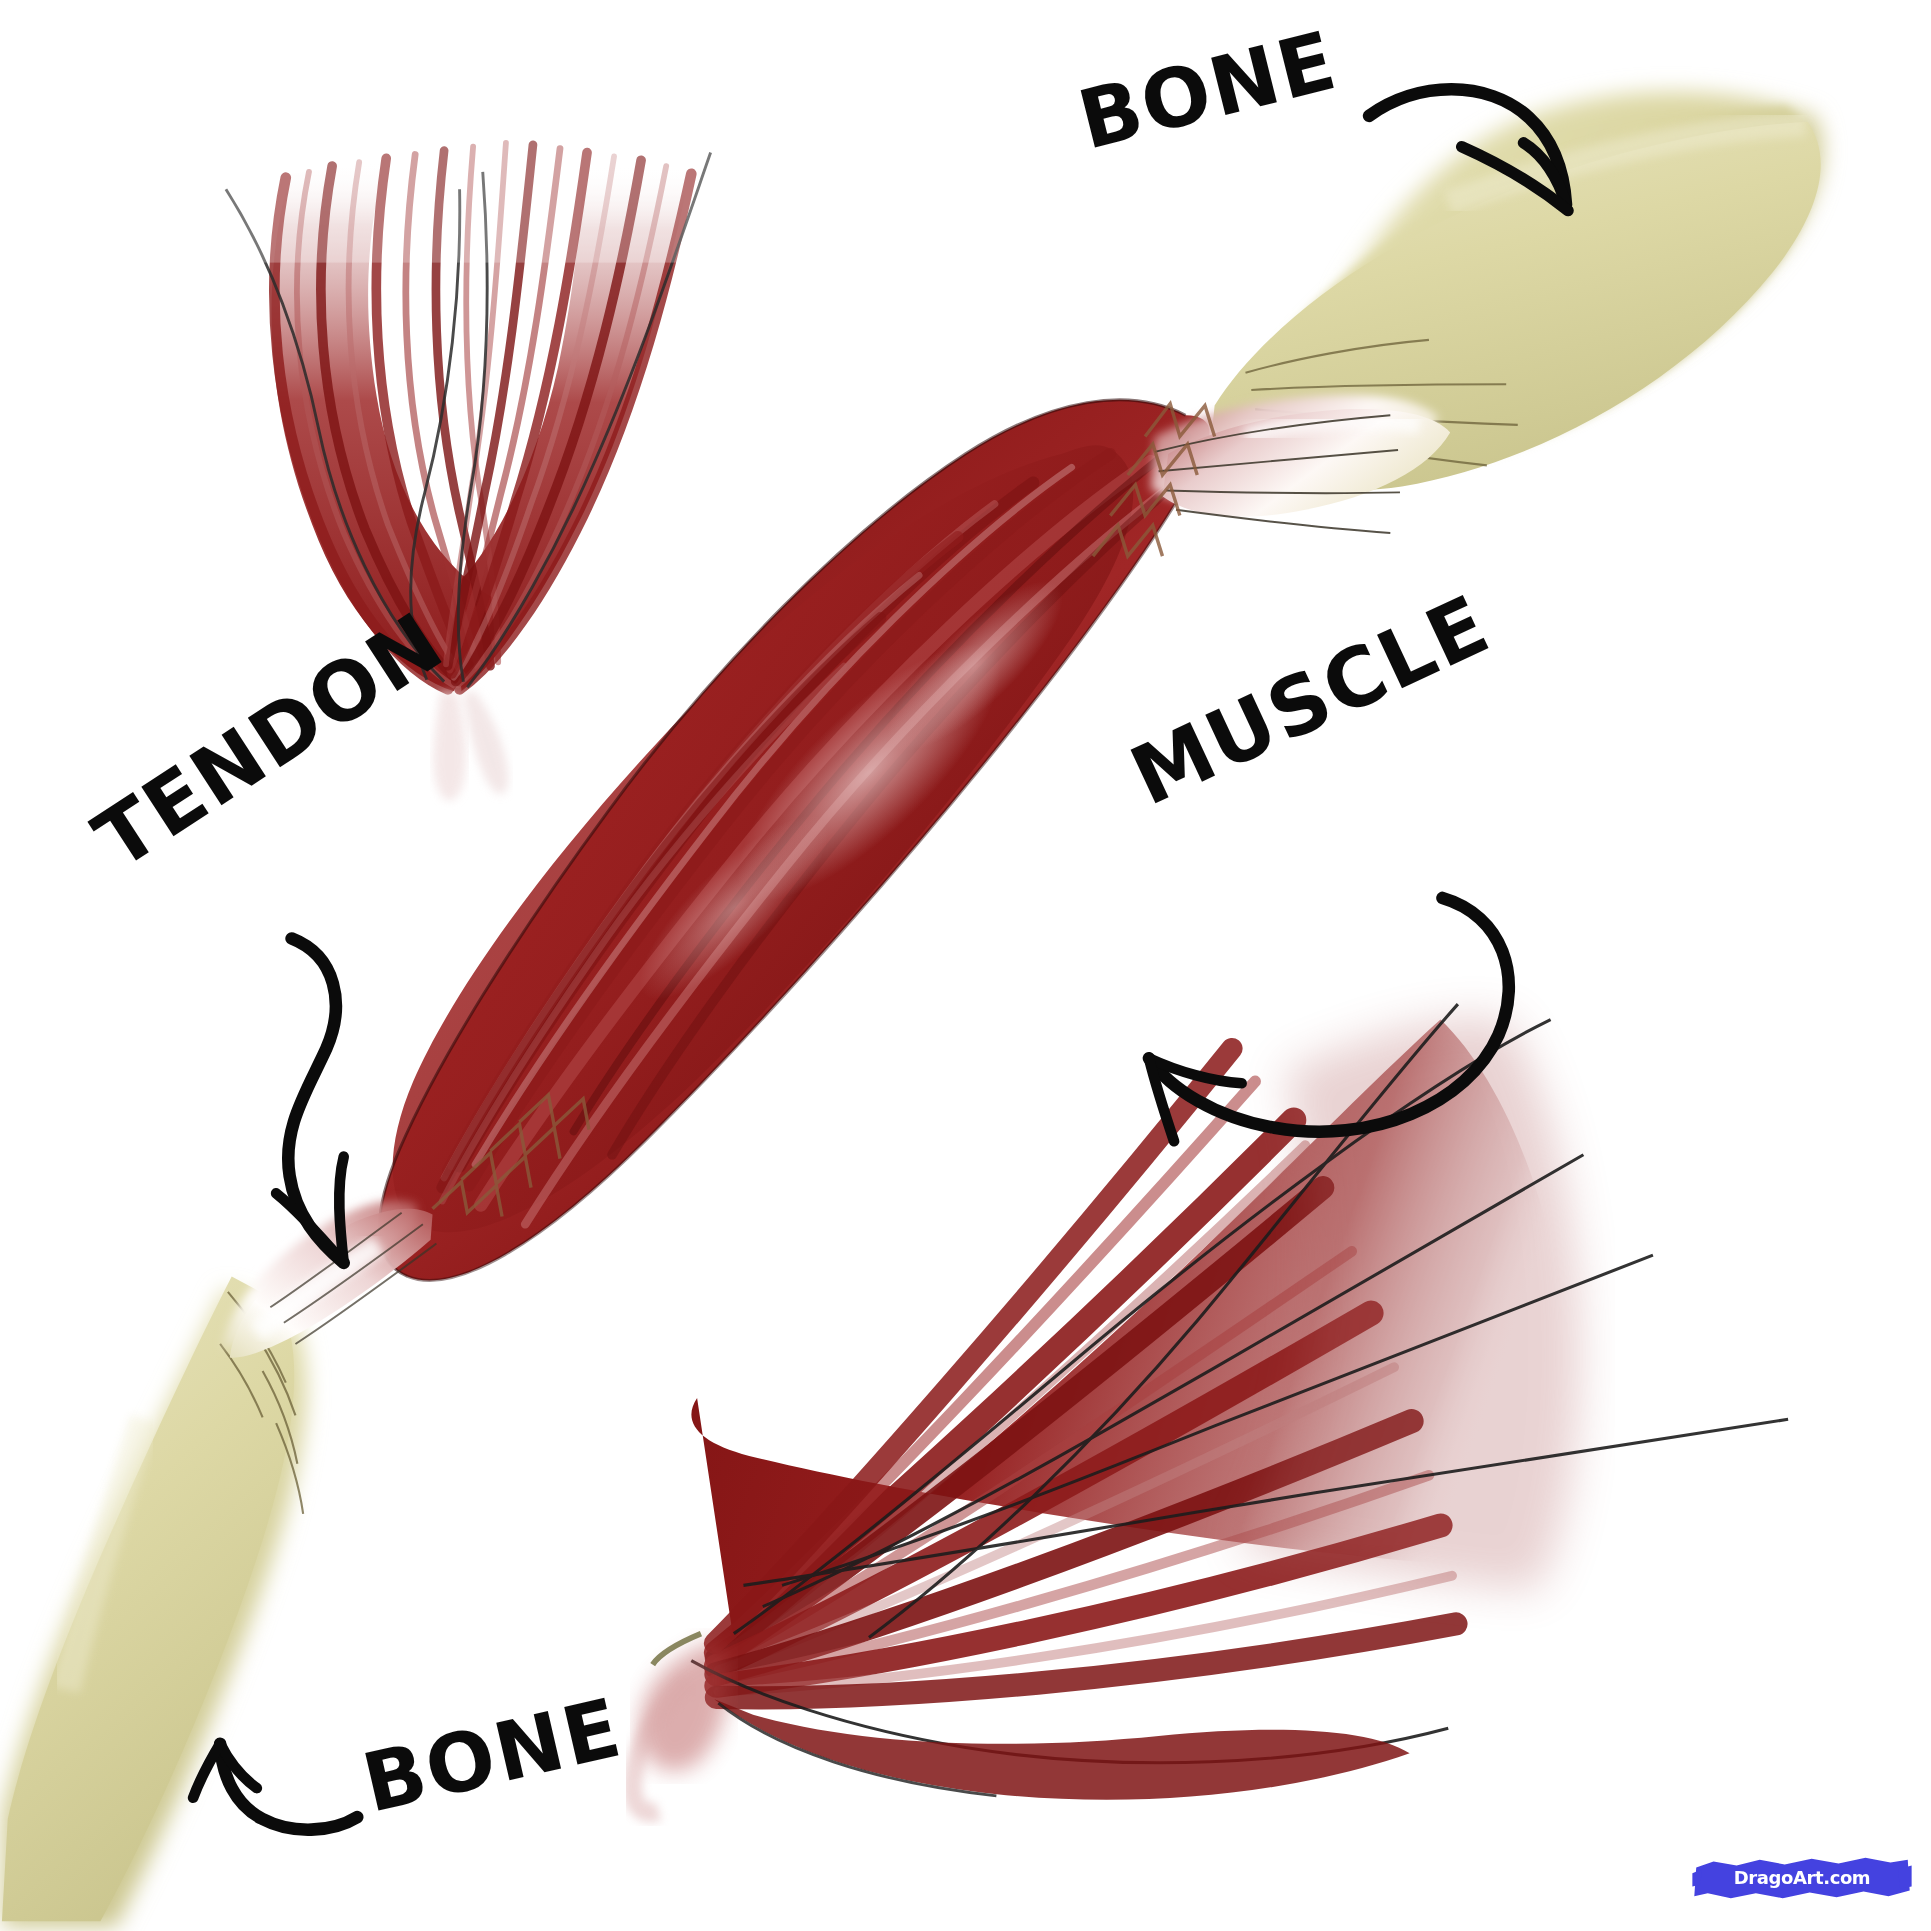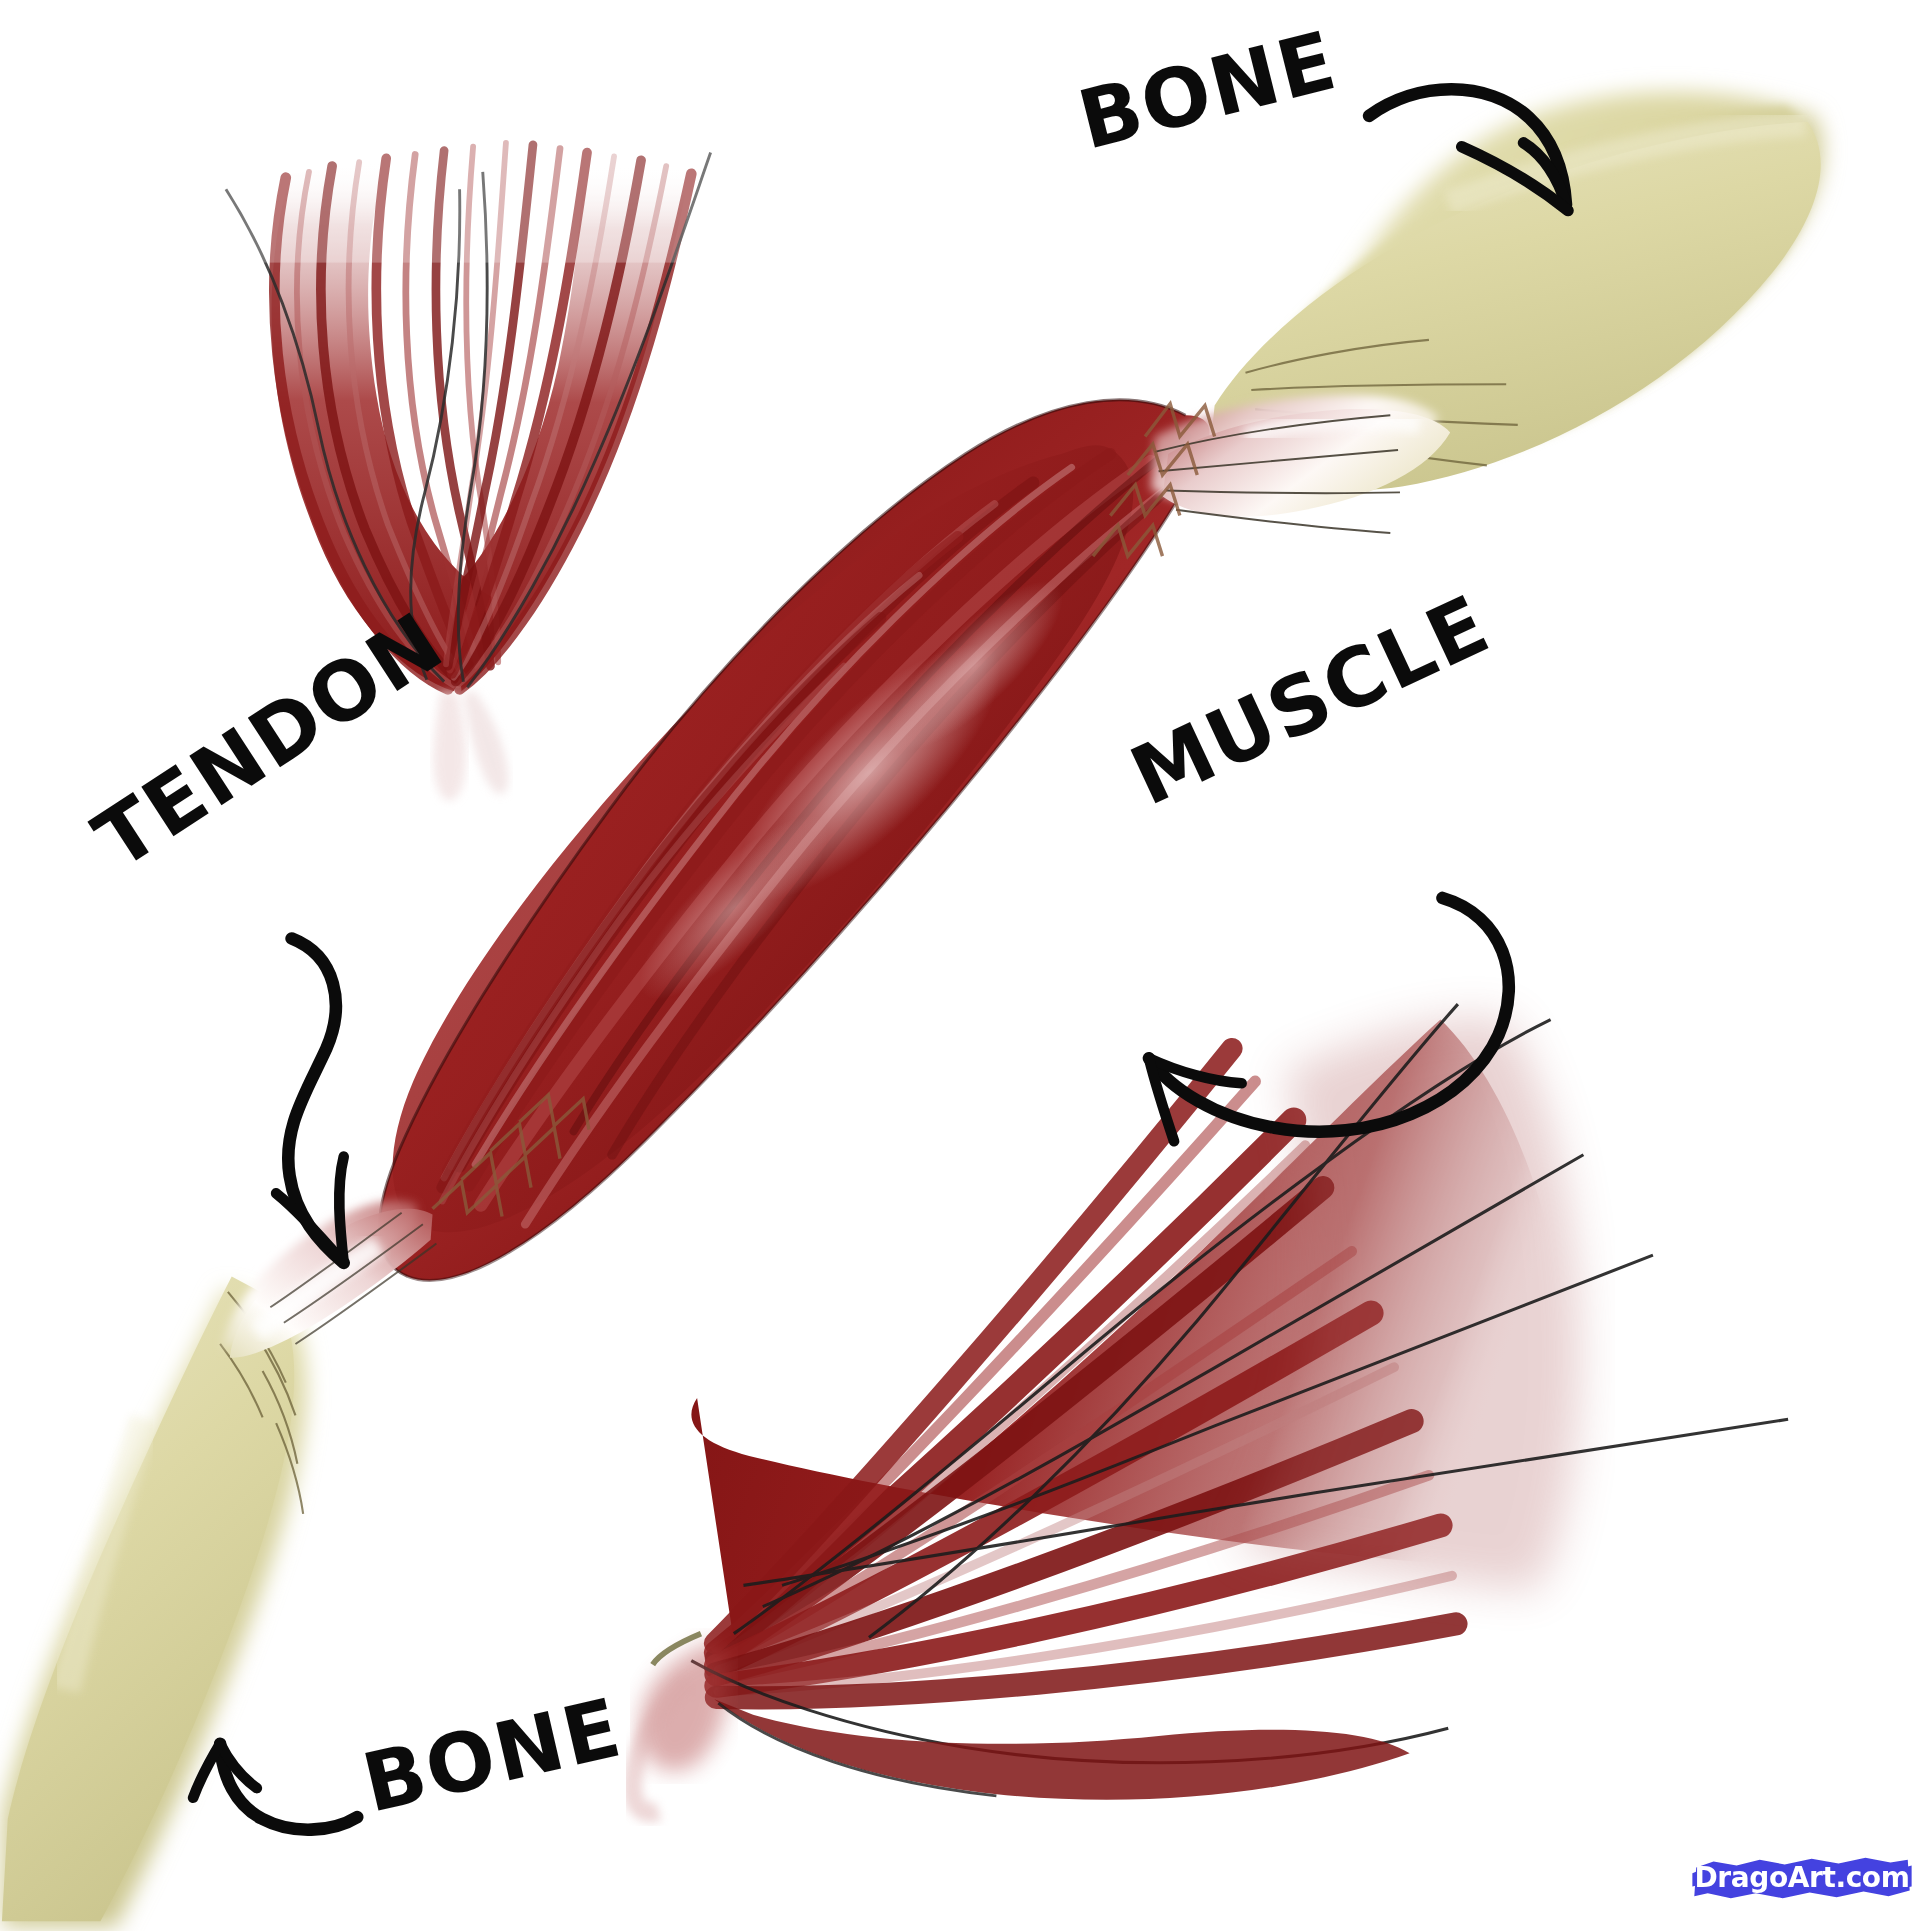--- a/index.html
+++ b/index.html
@@ -10,21 +10,21 @@
   .lbl{position:absolute;color:#0b0b0b;font-family:"DejaVu Sans",sans-serif;
        font-weight:700;letter-spacing:1.9px;white-space:nowrap;
        -webkit-font-smoothing:antialiased;}
   #lbl-bone-top{left:1081px;top:75px;font-size:81px;transform:rotate(-14deg);transform-origin:0 50%;}
   #lbl-tendon{left:104px;top:801px;font-size:81px;transform:rotate(-33deg);transform-origin:0 50%;}
   #lbl-muscle{left:1137px;top:734px;font-size:81px;transform:rotate(-25deg);transform-origin:0 50%;}
   #lbl-bone-bottom{left:365px;top:1738px;font-size:81px;transform:rotate(-13deg);transform-origin:0 50%;}
   #watermark{position:absolute;left:1692px;top:1852px;width:220px;height:50px;}
   #wm-text{position:absolute;left:0;top:0;width:220px;height:50px;
            display:flex;align-items:center;justify-content:center;
-           color:#ffffff;font-size:28px;font-weight:700;
+           color:#ffffff;font-size:18px;font-weight:700;
            font-family:"DejaVu Sans",sans-serif;letter-spacing:-0.4px;}
 </style>
 </head>
 <body>
 
 <div id="stage">
 
   <svg id="art" viewBox="0 0 2000 2000" xmlns="http://www.w3.org/2000/svg">
     <defs>
       <linearGradient id="gBone" x1="0" y1="0" x2="0.4" y2="1">

